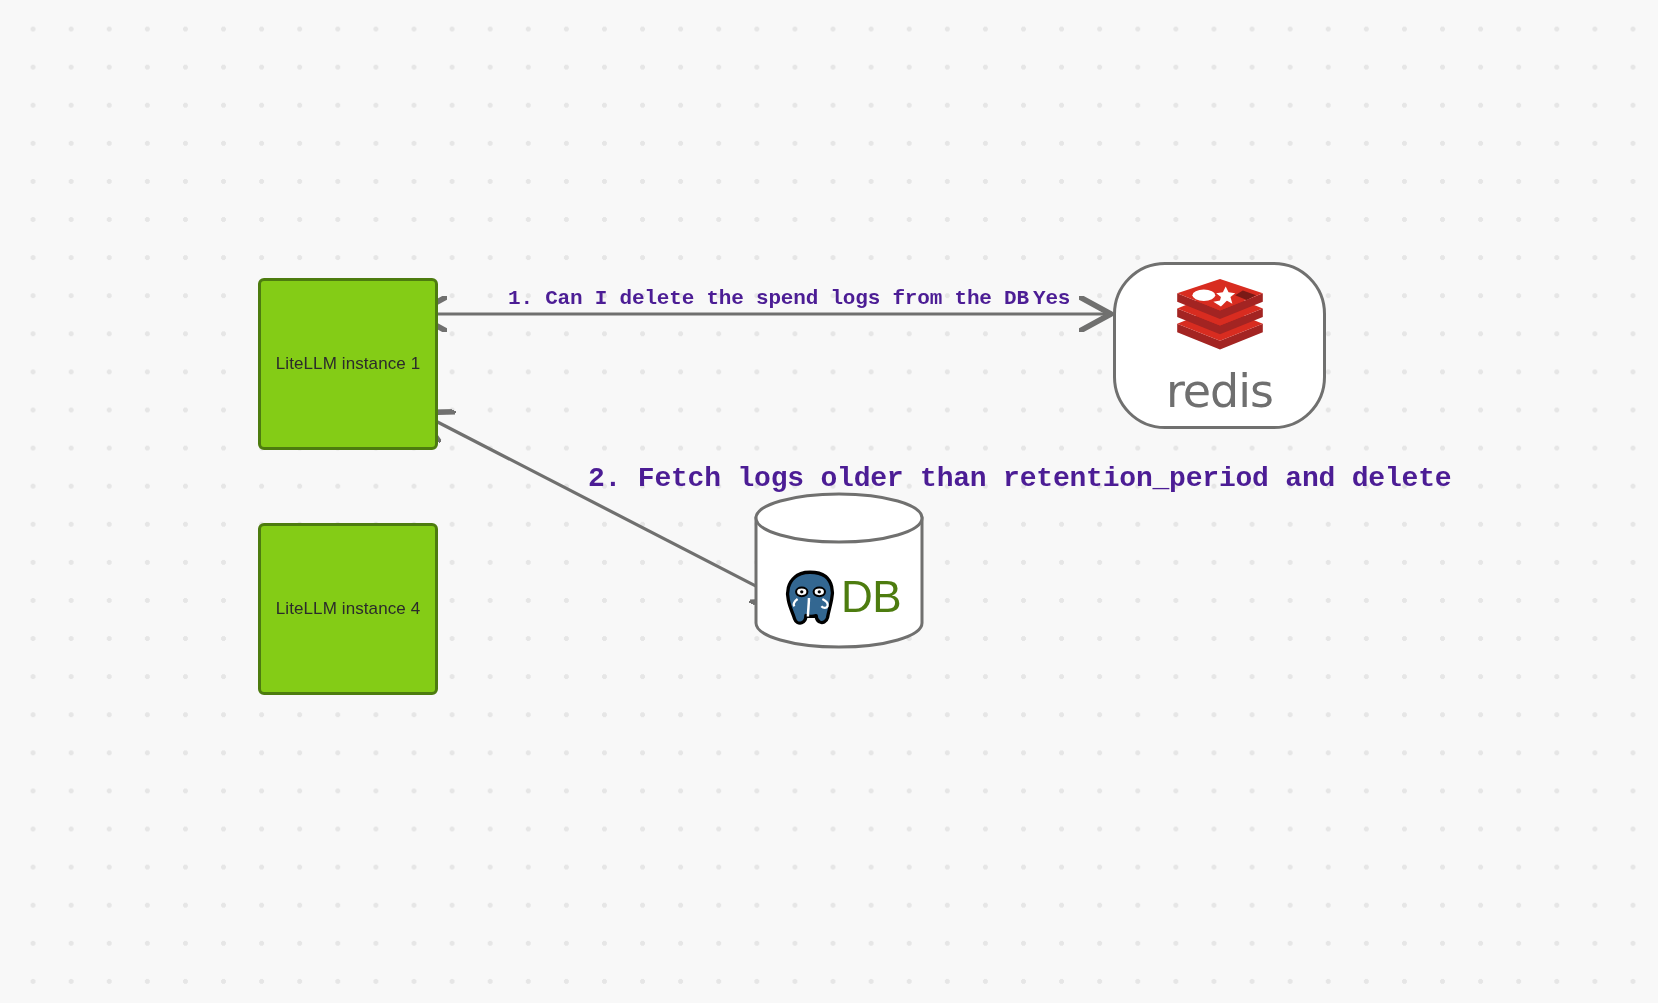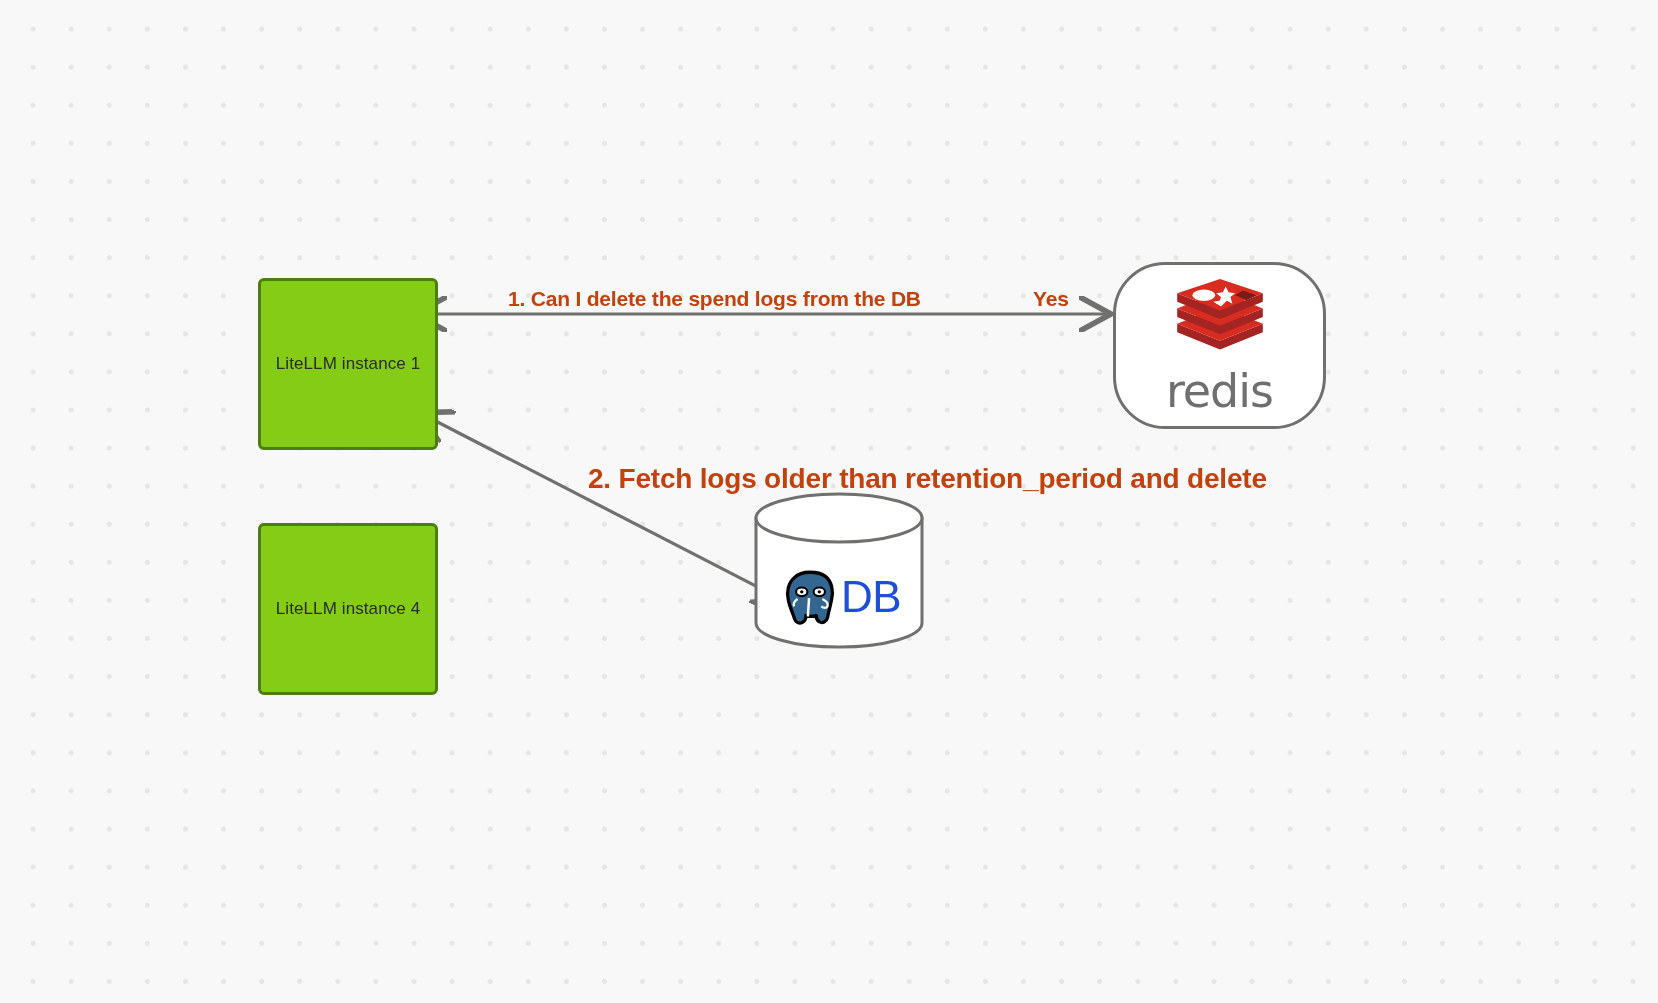--- a/index.html
+++ b/index.html
@@ -110,42 +110,42 @@
     justify-content: center;
     gap: 0px;
   }
   #pg-logo-wrap {
     width: 66px;
     height: 66px;
     display: block;
   }
   #db-text {
     font-size: 44px;
-    color: #1d4ed8;
+    color: #4d7c0f;
     font-family: "Liberation Sans", sans-serif;
     letter-spacing: -0.5px;
     margin-left: -2px;
   }
 
   
   #edges {
     position: absolute;
     left: 0;
     top: 0;
     width: 1658px;
     height: 1003px;
     pointer-events: none;
   }
 
   
   .edge-label {
     position: absolute;
-    font-family: Liberation Sans, sans-serif;
+    font-family: Liberation Mono, monospace;
     font-weight: bold;
-    color: #c2410c;
+    color: #4c1d95;
     white-space: nowrap;
     letter-spacing: -0.2px;
   }
   #edge-label-1 {
     left: 508px;
     top: 287px;
     font-size: 21px;
   }
   #edge-label-1b {
     left: 1033px;

